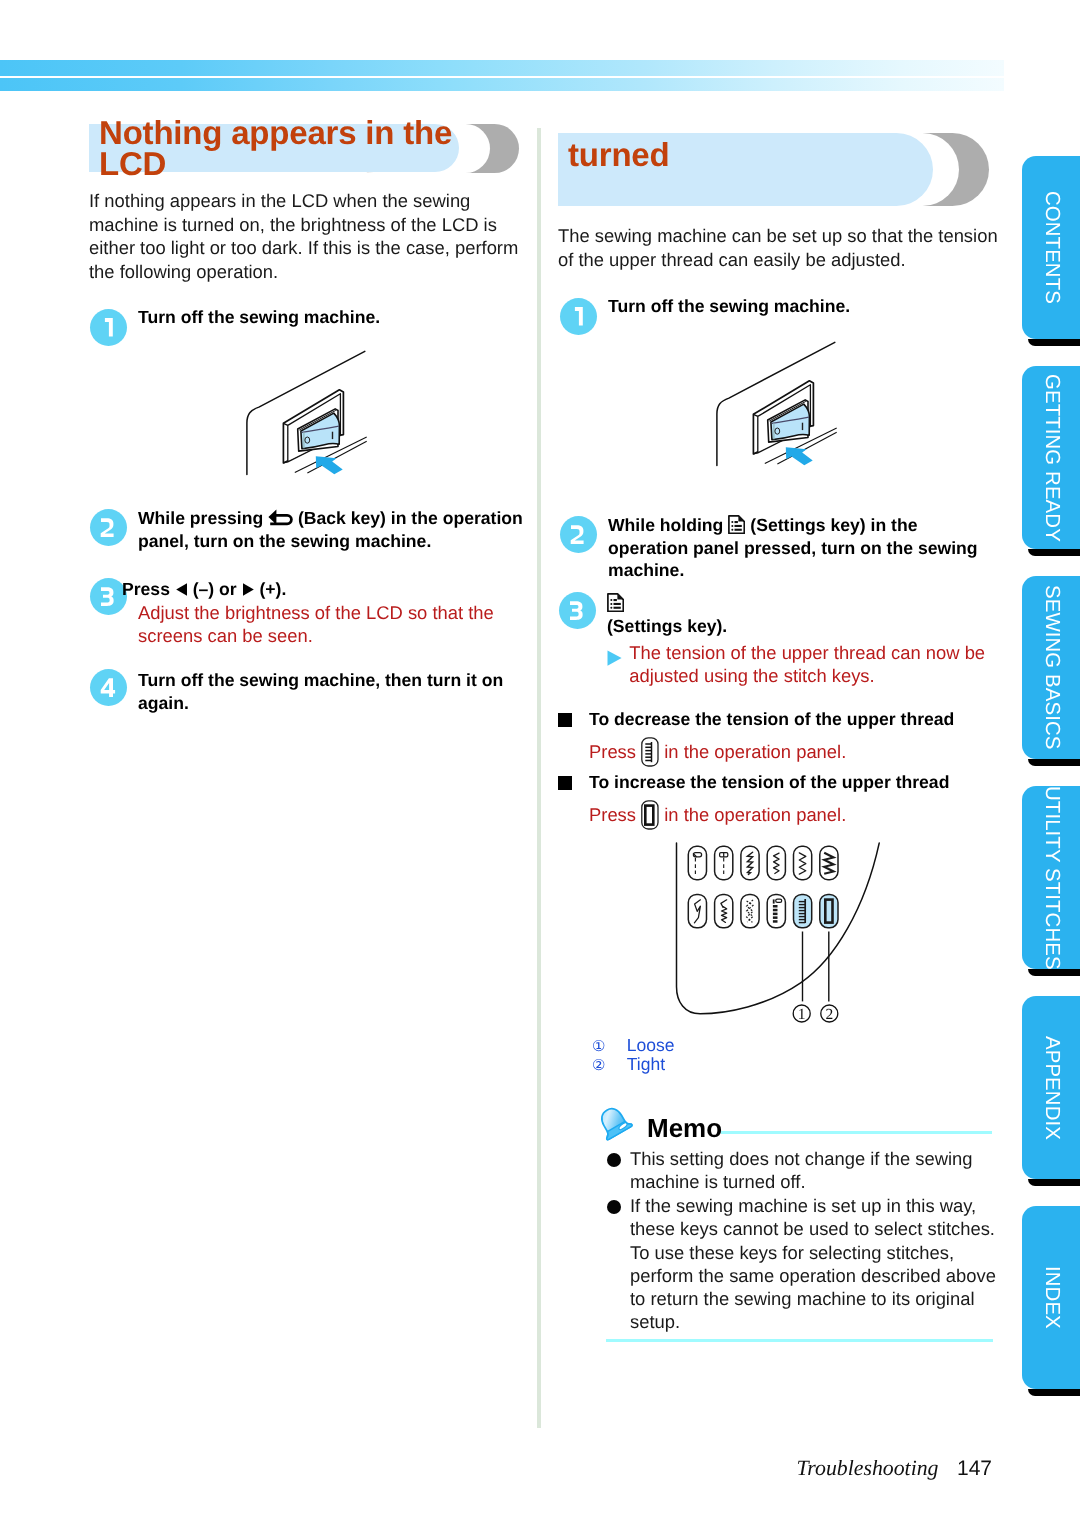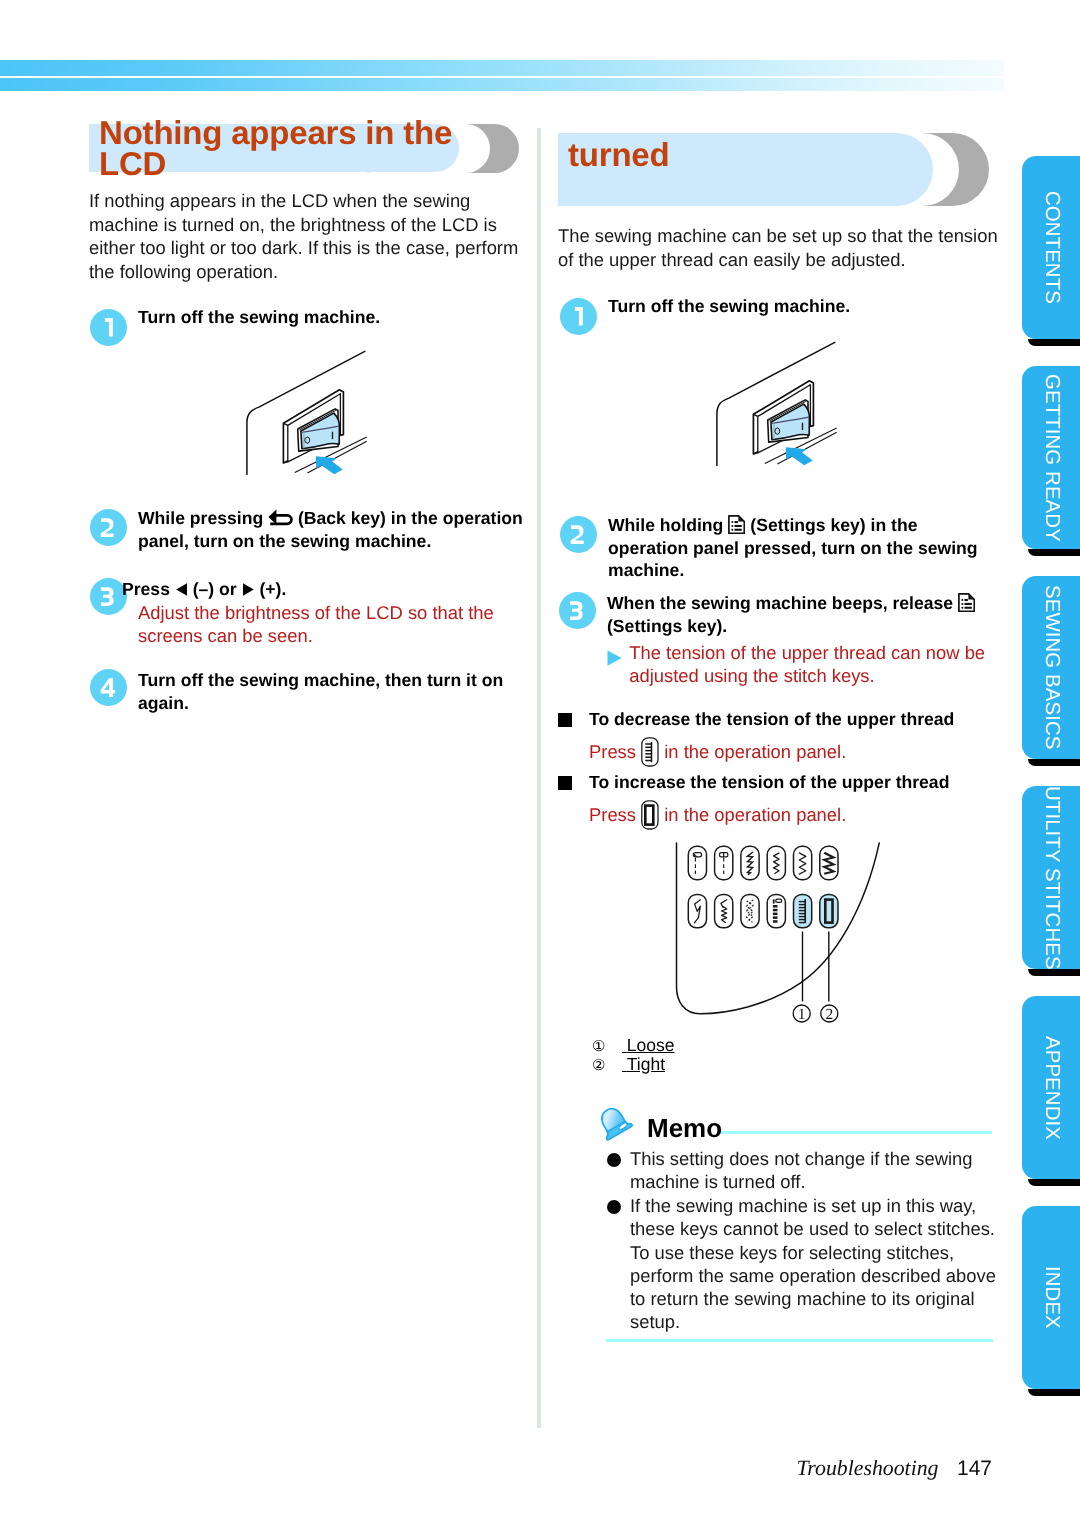--- a/index.html
+++ b/index.html
@@ -38,21 +38,21 @@
   .stepnum{width:37px;height:37px;border-radius:50%;background:#5fd3f5;color:#fff;
      display:flex;align-items:center;justify-content:center;position:relative;}
   .stepnum svg{display:block;}
   .steptxt{font-weight:bold;font-size:17.6px;line-height:22.5px;color:#000;}
   .subtxt{font-size:18.4px;line-height:23.3px;color:#b91c1c;}
   svg.tri{display:inline-block;vertical-align:-2px;}
   svg.bkicon{display:inline-block;vertical-align:-4px;}
   svg.seticon{display:inline-block;vertical-align:-3px;}
   svg.keyicon{display:inline-block;vertical-align:-9px;}
   .sqbullet{width:14px;height:14px;background:#000;}
-  .calloutrow{font-size:17px;line-height:19px;color:#000000;white-space:nowrap;text-decoration:underline;}
+  .calloutrow{font-size:17px;line-height:19px;color:#1d4ed8;white-space:nowrap;}
   .calloutrow .cmark{display:inline-block;width:30px;font-size:15px;}
   .calloutrow .clabel{font-size:17.5px;}
   .memotitle{font-weight:bold;font-size:26px;color:#000;line-height:1;text-align:right;}
   .memorule{height:3px;background:#a0fbff;}
   .memolist{font-size:18.4px;line-height:23.3px;color:#1a1a1a;}
   .memolist .dot{width:14px;height:14px;border-radius:50%;background:#050505;}
   .footer{font-style:italic;font-size:21.8px;color:#111;text-align:right;font-family:"Liberation Serif",serif;}
   .footer .fnum{font-style:normal;margin-left:13px;font-family:"Liberation Sans",sans-serif;font-size:21px;}
 </style>
 </head>
@@ -241,21 +241,21 @@
         </g>
       </svg> <span>(Settings key) in the operation panel pressed, turn on the sewing machine.</span></div>
 </div>
 
 <div class="abs" style="left:559px;top:592px;width:440px">
   <div class="stepnum abs" style="left:0;top:0">
       <svg width="37" height="37" viewBox="0 0 37 37" aria-hidden="true">
         <path d="M11.0 9.3 L17.0 9.3 C20.9 9.3 23.4 11.0 23.4 13.9 L23.4 15.3 C23.4 16.9 22.6 18.0 21.2 18.5 C22.7 19.0 23.6 20.2 23.6 21.9 L23.6 23.2 C23.6 26.2 21.0 27.9 17.0 27.9 L11.0 27.9 L11.0 24.4 L16.8 24.4 C18.7 24.4 19.6 23.8 19.6 22.4 L19.6 21.7 C19.6 20.4 18.8 19.8 17.0 19.8 L13.0 19.8 L13.0 16.7 L16.9 16.7 C18.6 16.7 19.4 16.1 19.4 14.9 L19.4 14.4 C19.4 13.4 18.6 13.0 16.9 13.0 L11.0 13.0 Z" fill="#ffffff"></path>
       </svg>
     </div>
-  <div class="steptxt abs" style="left:48px;top:0px;width:400px"><span>When the sewing machine beeps, release</span> <svg class="seticon" width="17.2" height="19.3" viewBox="0 0 17.2 19.3">
+  <div class="steptxt abs" style="left:48px;top:0px;width:400px"> <svg class="seticon" width="17.2" height="19.3" viewBox="0 0 17.2 19.3">
         <path d="M0.9 0.9 L10.6 0.9 L16.3 6.6 L16.3 18.4 L0.9 18.4 Z" fill="#fff" stroke="#111" stroke-width="1.7" stroke-linejoin="round"></path>
         <path d="M10.4 0.9 L16.3 6.6 L10.4 6.6 Z" fill="#111"></path>
         <g fill="#111">
           <rect x="3.3" y="6.0" width="2.1" height="2.1" rx="1.0"></rect>
           <rect x="6.5" y="6.0" width="3.4" height="2.1"></rect>
           <rect x="3.3" y="9.9" width="2.1" height="2.1" rx="1.0"></rect>
           <rect x="6.5" y="9.9" width="7.3" height="2.1"></rect>
           <rect x="3.3" y="13.7" width="2.1" height="2.1" rx="1.0"></rect>
           <rect x="6.5" y="13.7" width="7.3" height="2.1"></rect>
         </g>

